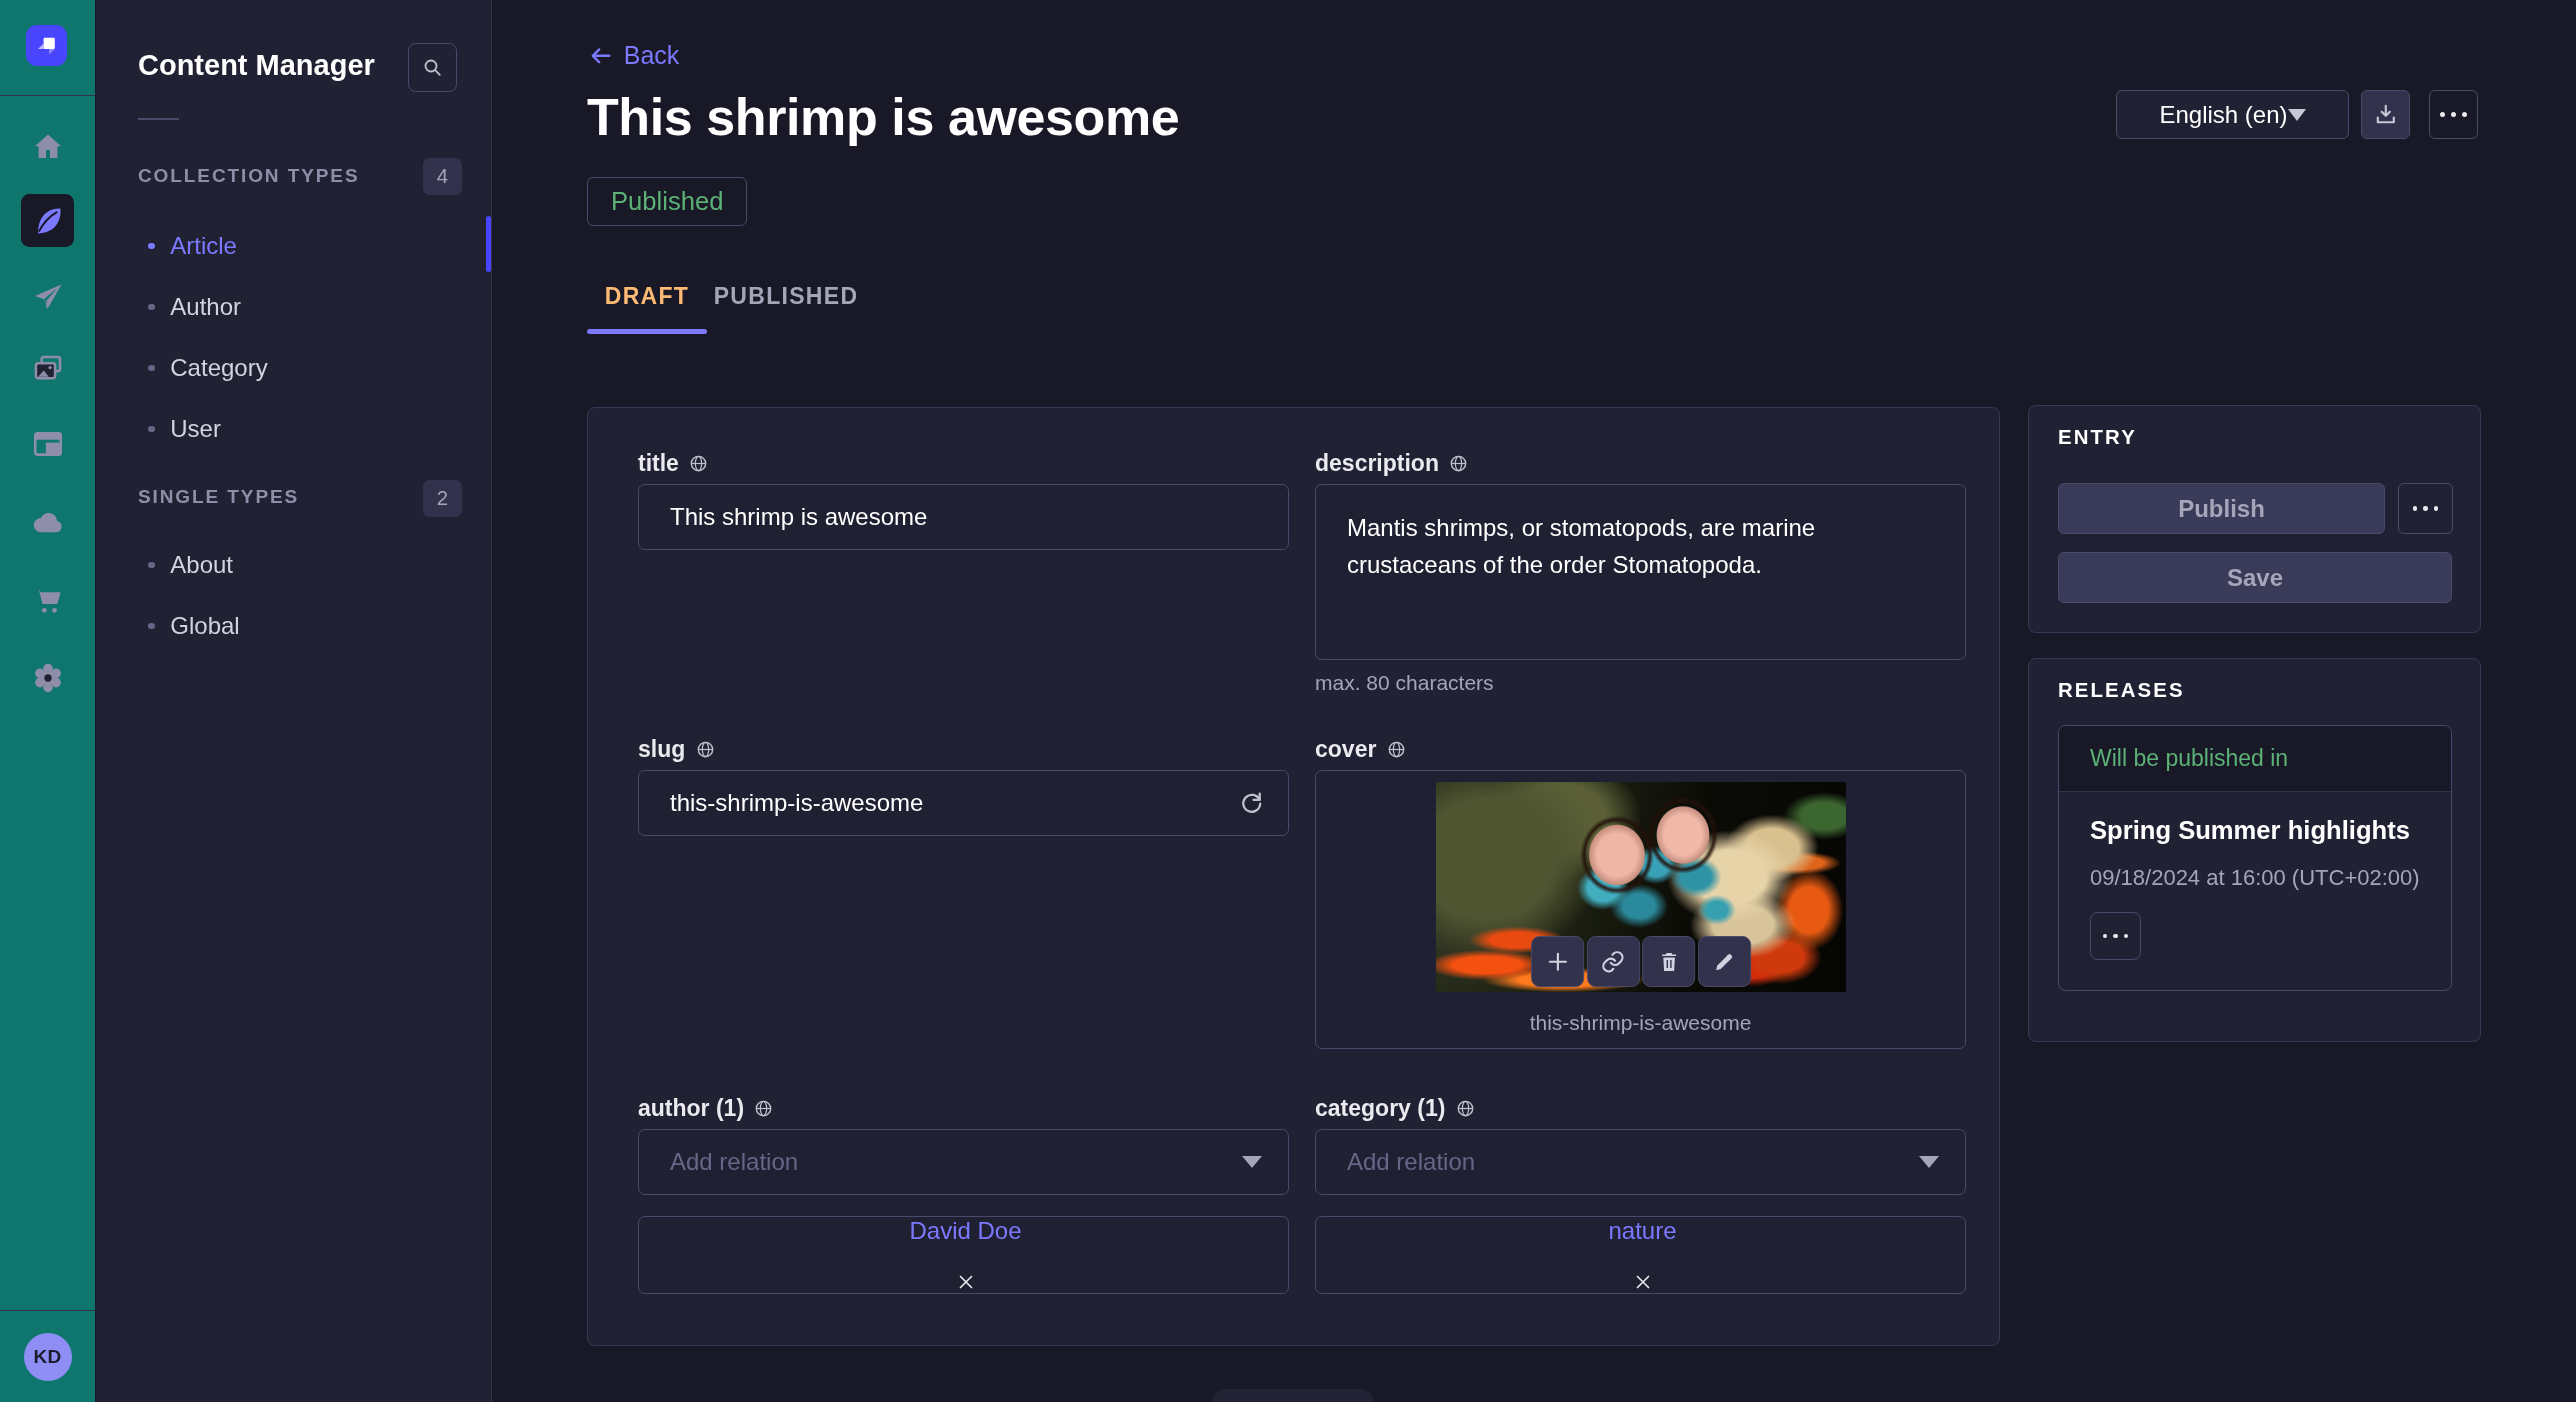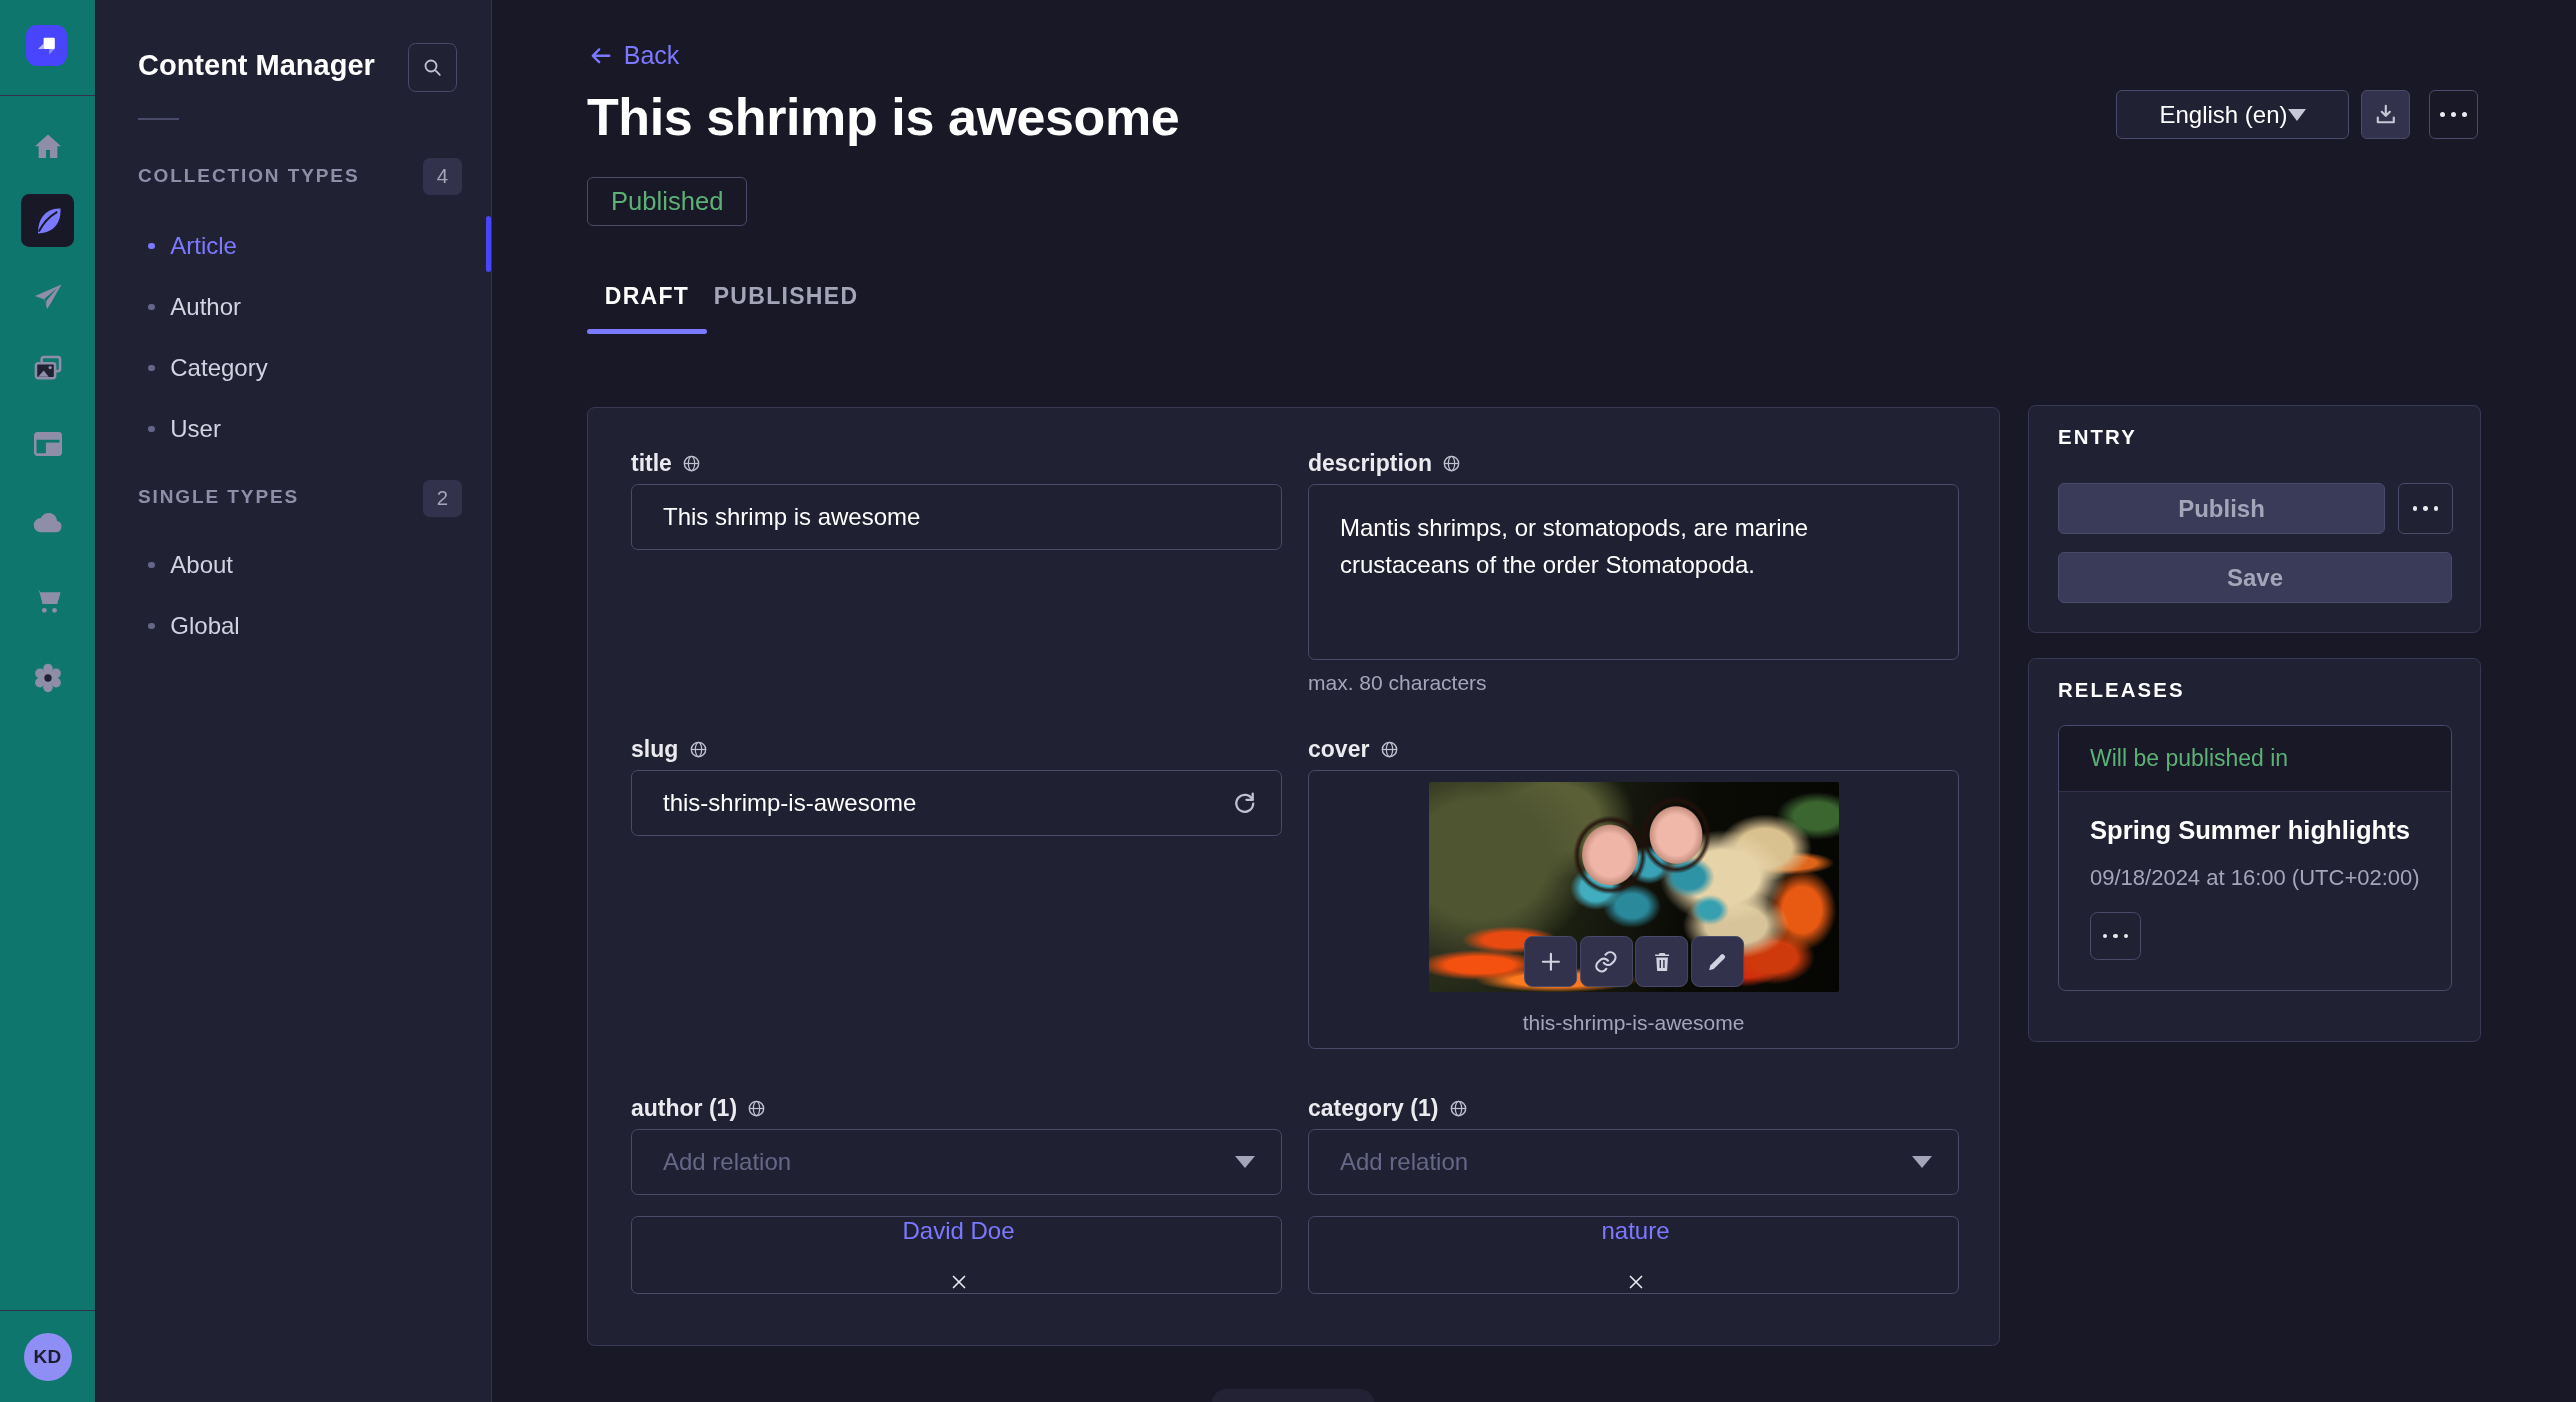--- a/index.html
+++ b/index.html
@@ -41,29 +41,29 @@
   .caret-down { width:0; height:0; border-left:9.4px solid transparent; border-right:9.4px solid transparent; border-top:12px solid #c7c7d6; }
   .icon-btn { position:absolute; top:90px; width:49px; height:49px; border-radius:6px; border:0.9px solid #4a4a6a; display:flex; align-items:center; justify-content:center; cursor:pointer; background:transparent; }
   .icon-btn.fill { background:#32324d; }
   .dots { display:flex; gap:6px; align-items:center; }
   .dots i { width:5.1px; height:5.1px; border-radius:50%; background:#eaeaef; }
 
   
   .tabs { position:absolute; left:587px; top:271px; display:flex; }
   .tab { position:relative; height:63px; display:flex; justify-content:center; cursor:pointer; }
   .tab .t { font-size:23px; font-weight:bold; letter-spacing:1.3px; color:#a5a5ba; margin-top:12px; }
-  .tab.active .t { color:#ffffff; }
+  .tab.active .t { color:#fdba74; }
   .tab.active::after { content:""; position:absolute; left:0; right:0; bottom:0; height:5.1px; background:#7b79ff; border-radius:2.6px; }
   .tab.t1 { width:120px; }
   .tab.t2 { width:158px; }
 
   
   .card { position:absolute; background:#212134; border:0.9px solid #383857; border-radius:7.7px; }
   .form-card { left:587px; top:407px; width:1413px; height:939px; }
-  .field { position:absolute; width:651px; }
+  .field { position:absolute; width:651px;margin-left:7px; }
   .field-label { display:flex; align-items:center; gap:9.4px; height:25.6px; margin-bottom:7.7px; }
   .field-label .lt { color:#eaeaef; font-size:23px; font-weight:bold; }
   .tb { border:0.9px solid #4a4a6a; border-radius:6.8px; background:#202033; }
   .input { height:66px; display:flex; align-items:center; padding:0 31px; color:#ffffff; font-size:24px; }
   .textarea { height:176px; padding:24px 31px; color:#ffffff; font-size:24px; line-height:37px; white-space:pre-line; }
   .helper { margin-top:11px; color:#a5a5ba; font-size:21px; }
   .slug-wrap { position:relative; }
   .slug-refresh { position:absolute; right:22px; top:17px; cursor:pointer; }
   .select { height:66px; display:flex; align-items:center; justify-content:space-between; padding:0 25.6px 0 31px; cursor:pointer; }
   .select .ph { color:#666687; font-size:24px; }

